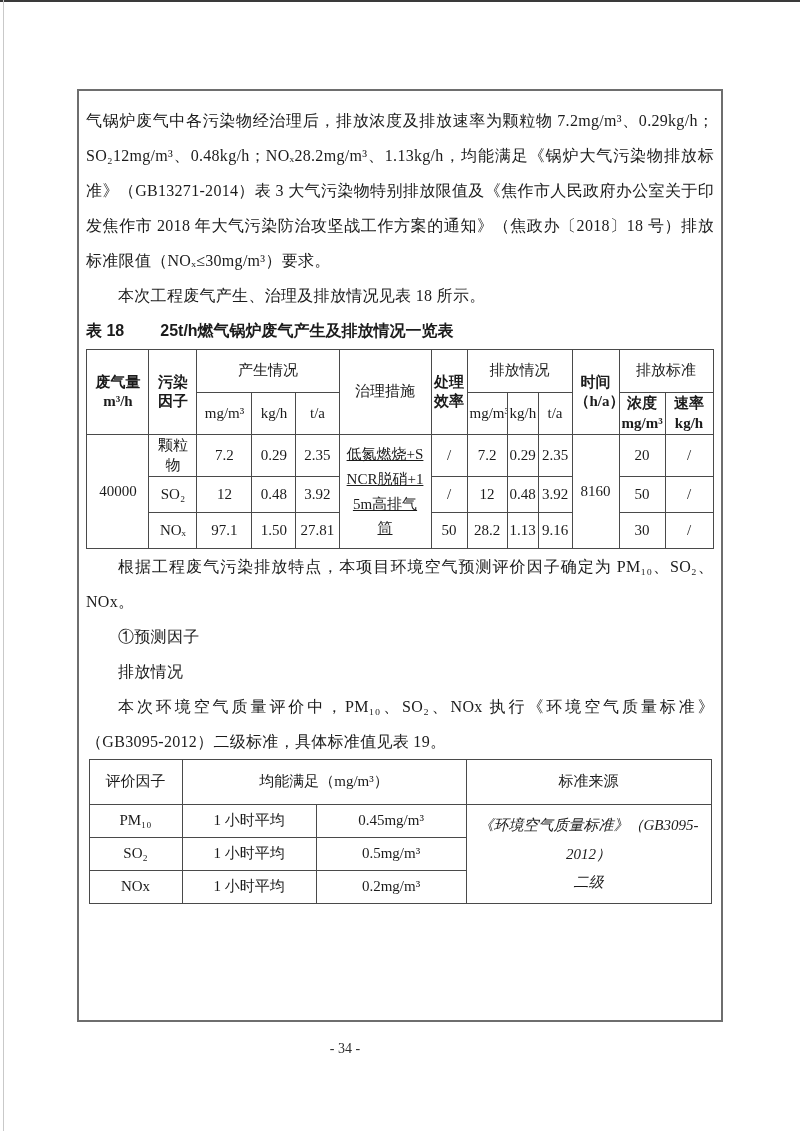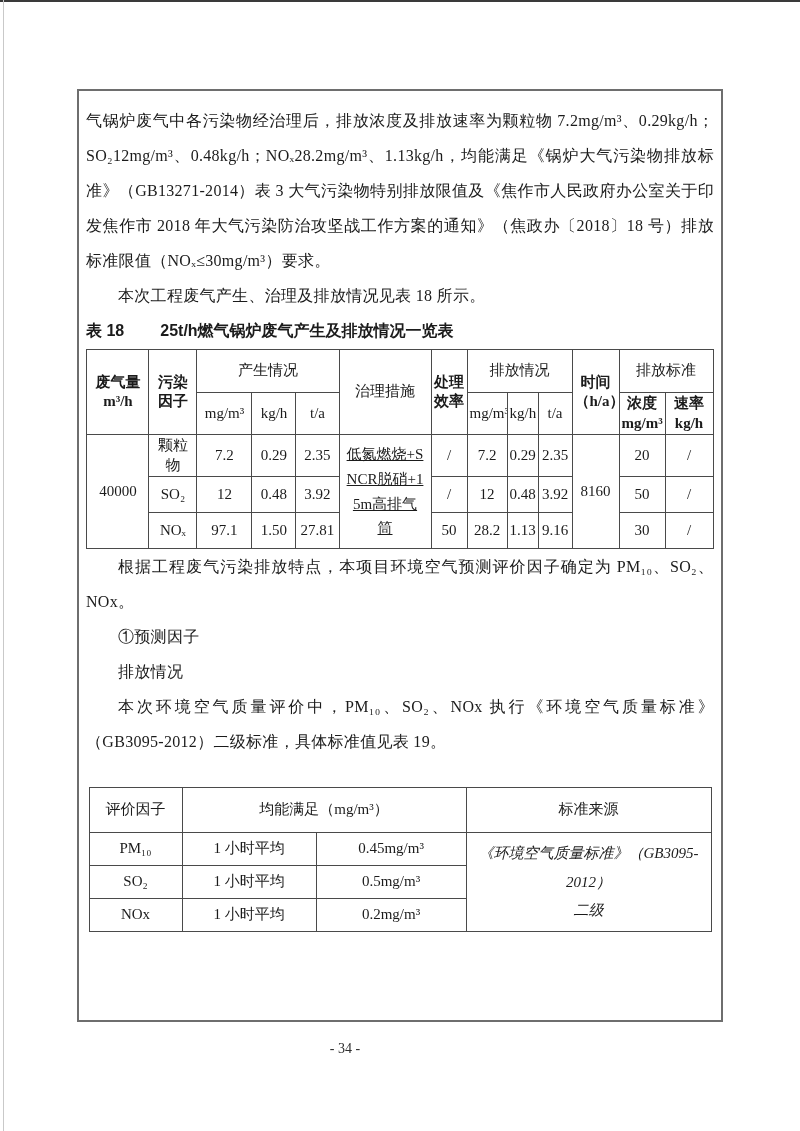--- a/index.html
+++ b/index.html
@@ -55,21 +55,21 @@
     text-align:center;
     vertical-align:middle;
     padding:1px 2px;
     line-height:1.3;
     overflow:hidden;
   }
   .t18 { width:626px; }
   .t18 tr.hr1 td { height:40px; }
   .t18 tr.hr2 td { height:34px; }
   .t18 tr.br  td { height:33px; }
-  .t19 { width:622px;margin-top:28px; }
+  .t19 { width:622px; }
   .t19 tr.hr td { height:42px; }
   .t19 tr.br td { height:30px; }
   .pre { white-space:pre-line;font-weight:bold; }
   .treat {
     word-break:break-all;
     padding:2px 7px;
     line-height:1.65;
     text-decoration:underline;
   }
   .src { white-space:pre-line; line-height:1.9;font-style:italic; }

